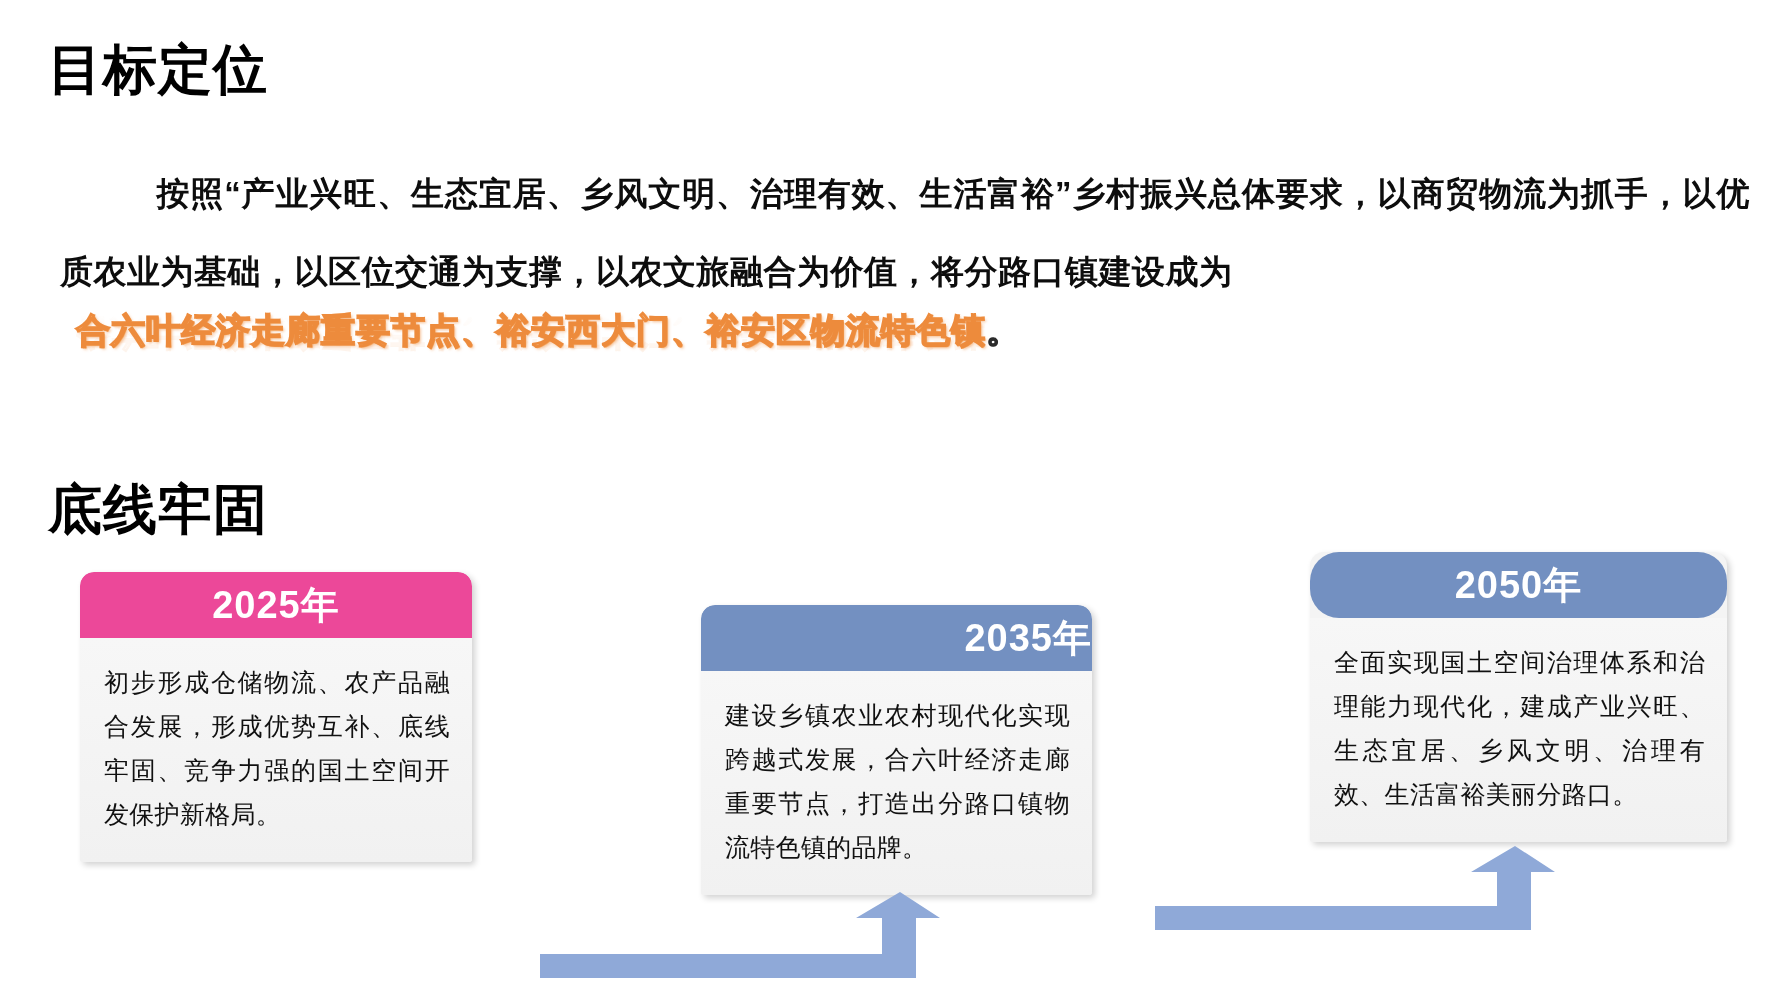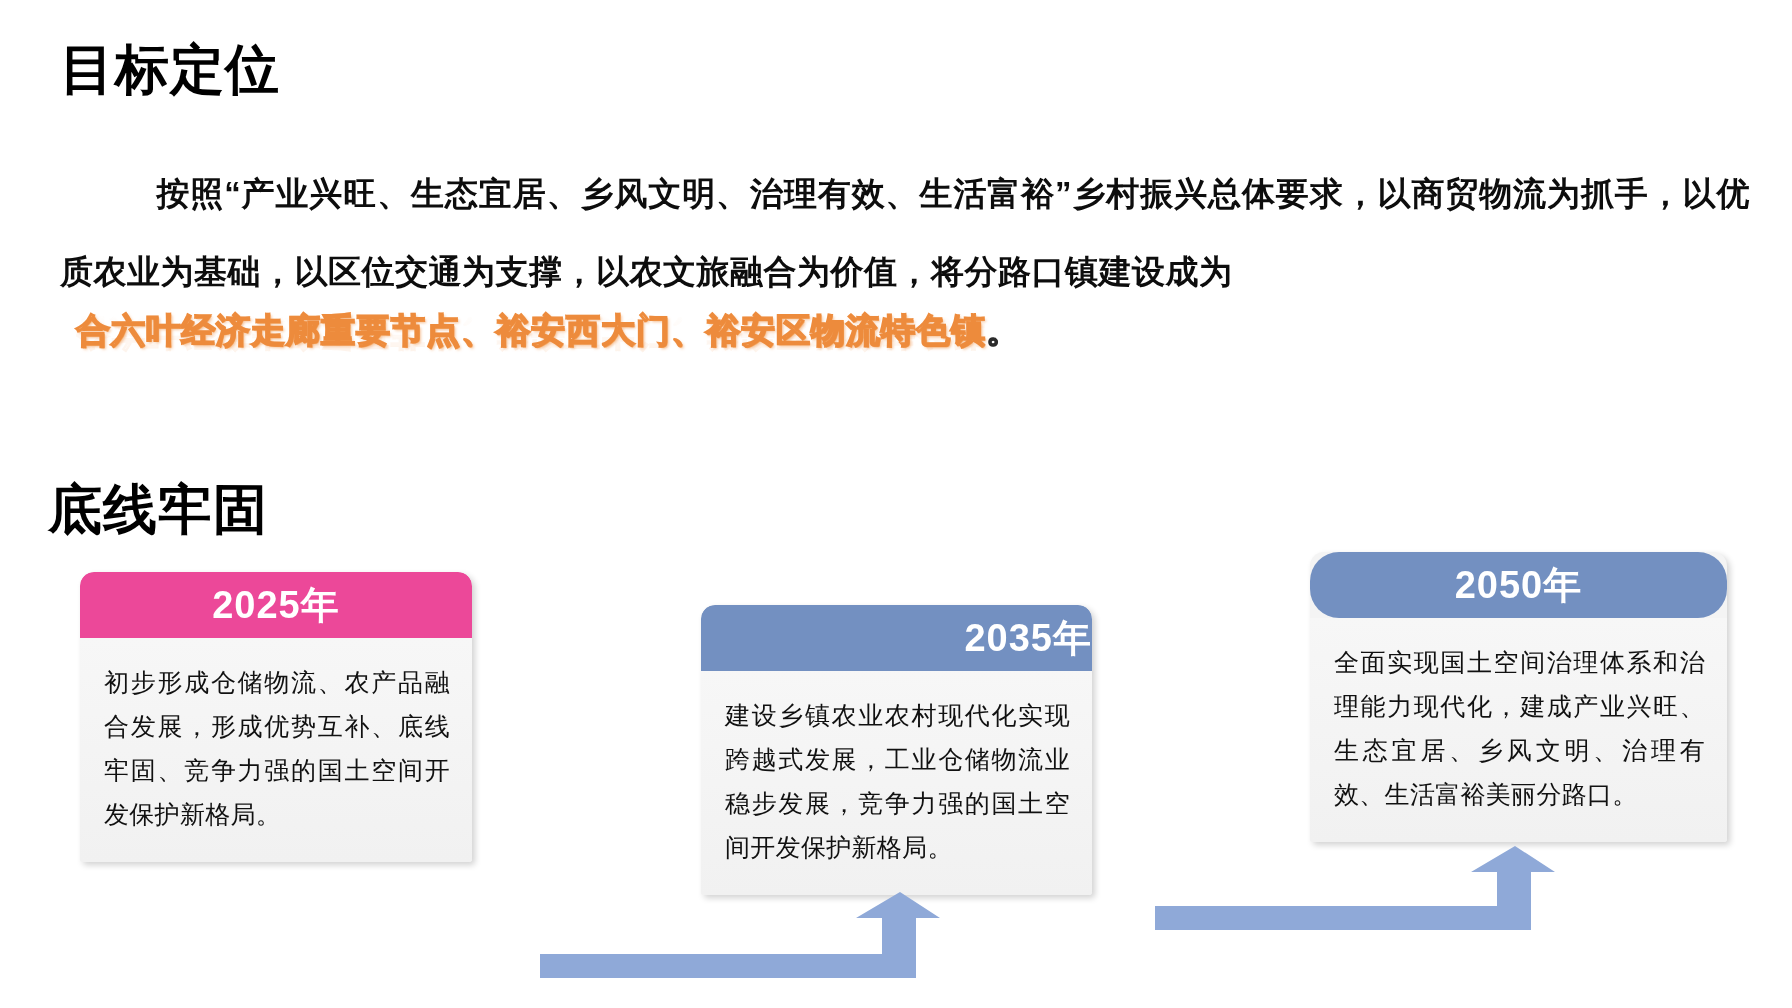--- a/index.html
+++ b/index.html
@@ -27,21 +27,21 @@
   
   .heading {
     position: absolute;
     font-size: 54px;
     font-weight: 700;
     letter-spacing: 1px;
     color: #000000;
     line-height: 1;
     white-space: nowrap;
   }
-  #heading-positioning { left: 60px; top: 42px; }
+  #heading-positioning { left: 48px; top: 42px; }
   #heading-vision      { left: 48px; top: 482px; }
 
   .paragraph {
     position: absolute;
     left: 60px;
     top: 155px;
     width: 1690px;
     font-size: 33px;
     font-weight: 700;
     line-height: 78px;
@@ -178,21 +178,21 @@
     <div class="card-header" style="background: #ec4899;">
       <span class="card-year">2025年</span>
     </div>
     <div class="card-body">初步形成仓储物流、农产品融合发展，形成优势互补、底线牢固、竞争力强的国土空间开发保护新格局。</div>
   </div>
 
   <div class="card" id="card-2035">
     <div class="card-header" style="background: rgb(115, 144, 193);">
       <span class="card-year">2035年</span>
     </div>
-    <div class="card-body">建设乡镇农业农村现代化实现跨越式发展，工业仓储物流业稳步发展，竞争力强的国土空间开发保护新格局。</div>
+    <div class="card-body">建设乡镇农业农村现代化实现跨越式发展，合六叶经济走廊重要节点，打造出分路口镇物流特色镇的品牌。</div>
   </div>
 
   <div class="card" id="card-2050">
     <div class="card-header" style="background: rgb(115, 144, 193); border-radius: 29px;">
       <span class="card-year">2050年</span>
     </div>
     <div class="card-body">全面实现国土空间治理体系和治理能力现代化，建成产业兴旺、生态宜居、乡风文明、治理有效、生活富裕美丽分路口。</div>
   </div>
 
   <svg class="arrow-svg" id="arrow-1" width="400" height="96" viewBox="0 0 400 96">

